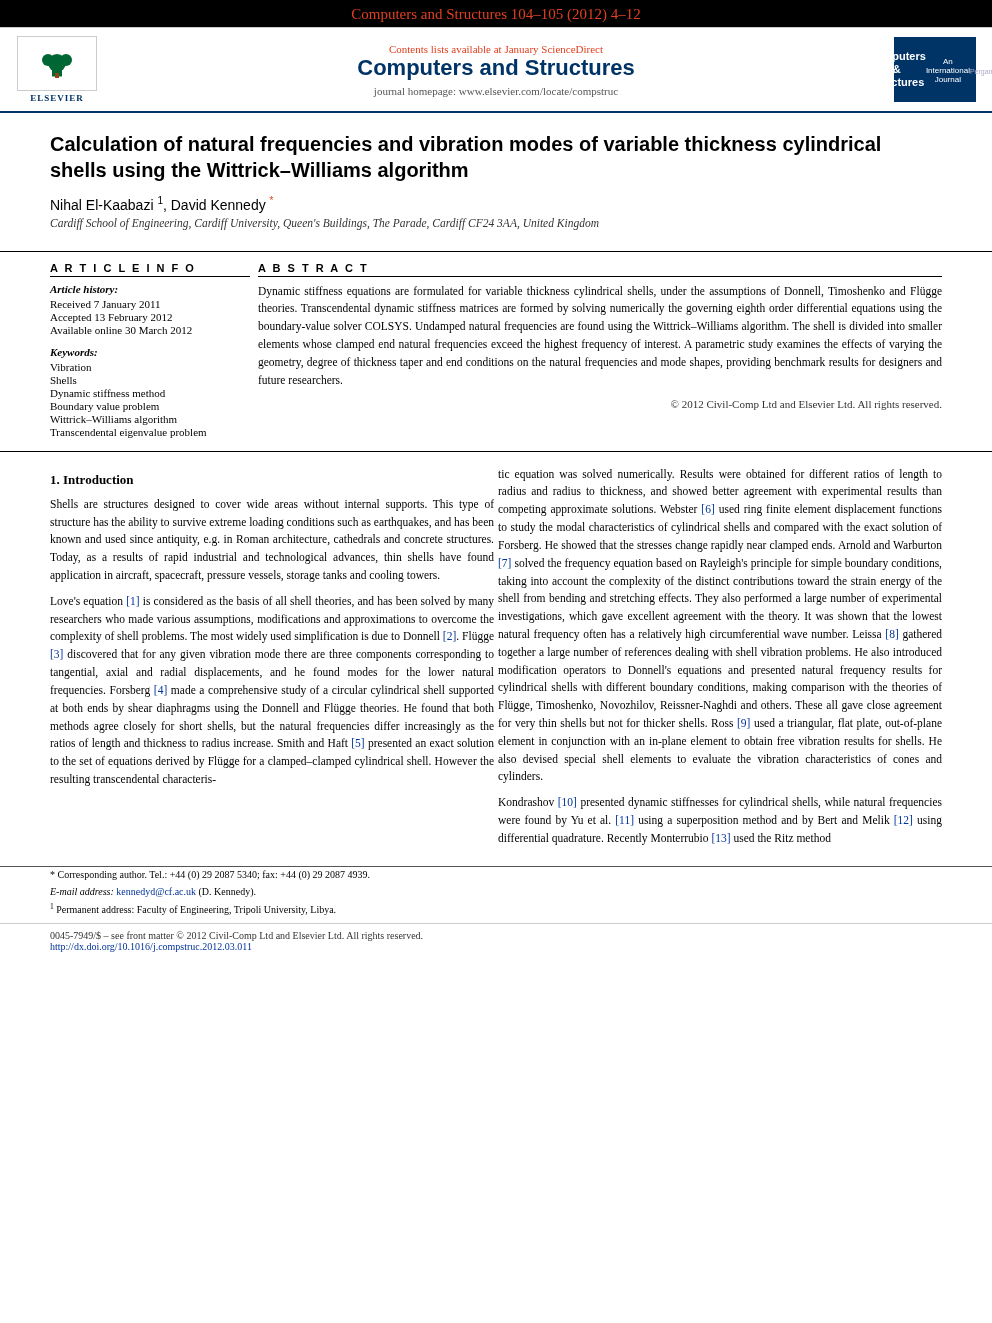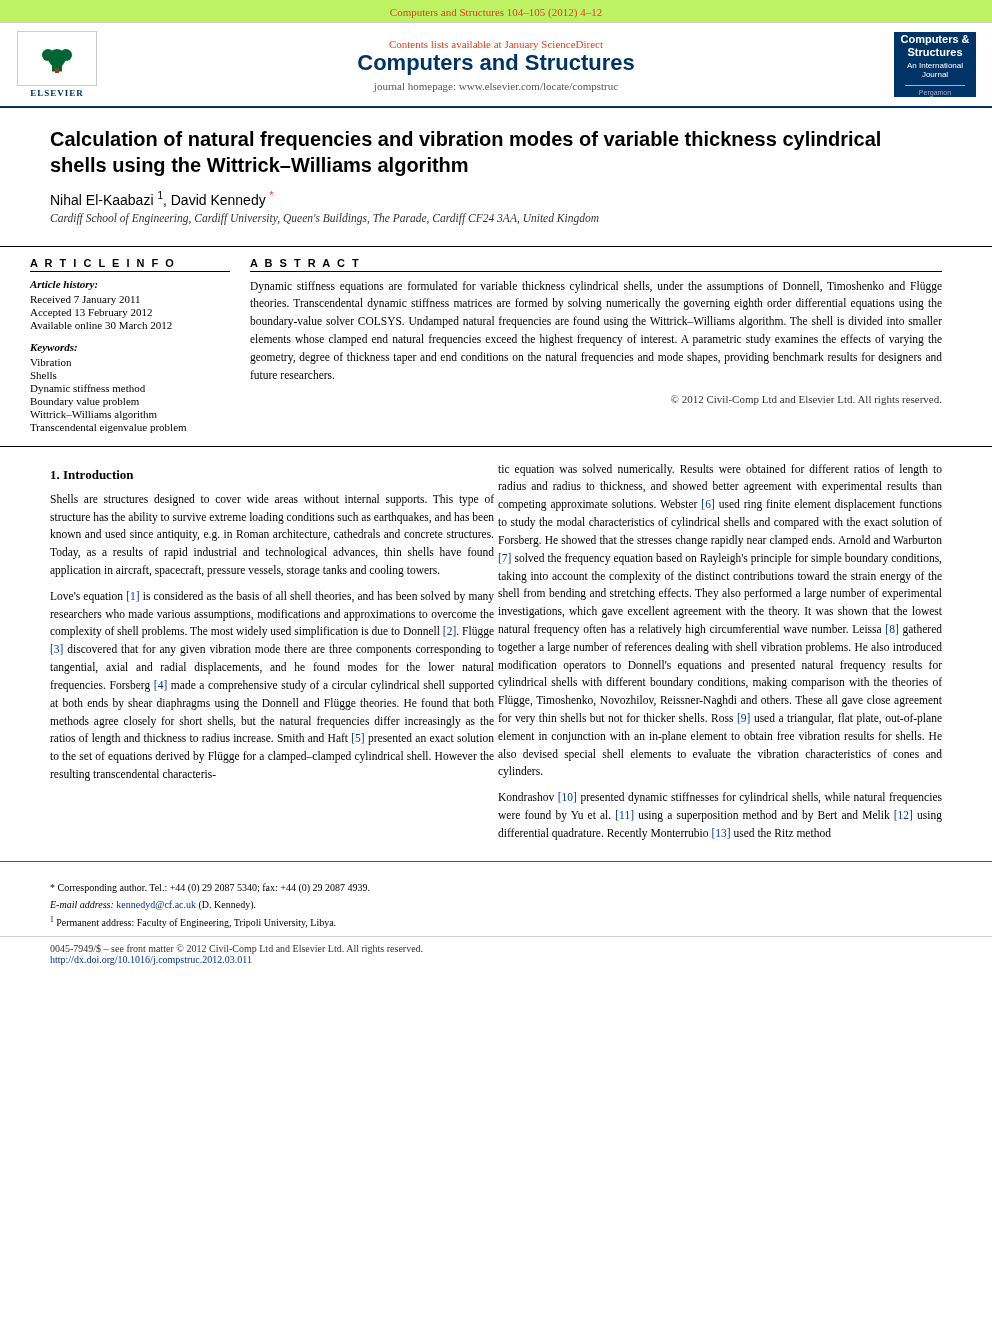--- a/index.html
+++ b/index.html
@@ -7,24 +7,24 @@
       background: #fff;
       font-family: 'Times New Roman', Times, serif;
       font-size: 13px;
       color: #000;
       width: 992px;
       min-height: 1323px;
     }
 
     
     .top-bar {
-      background: #bef264;
+      background: #000000;
       text-align: center;
       padding: 6px 0 4px;
-      font-size: 11px;
+      font-size: 15px;
       color: #e04020;
       border-bottom: 1px solid #ccc;
     }
 
     
     .journal-header {
       display: flex;
       align-items: center;
       border-bottom: 2px solid #003366;
       padding: 8px 12px;
@@ -87,21 +87,21 @@
       justify-content: center;
     }
     .right-logo-box {
       width: 82px;
       height: 65px;
       background: #003366;
       color: #fff;
       font-size: 9px;
       font-family: Arial, sans-serif;
       display: flex;
-      flex-direction: column;
+      flex-direction: row;
       justify-content: center;
       align-items: center;
       padding: 4px;
       text-align: center;
     }
     .right-logo-box .rl-title {
       font-size: 11px;
       font-weight: bold;
       line-height: 1.2;
     }
@@ -138,22 +138,22 @@
     .affiliation {
       font-size: 11.5px;
       font-style: italic;
       color: #333;
       margin-bottom: 12px;
     }
 
     
     .info-abstract {
       display: flex;
-      gap: 20px;
-      padding: 10px 50px 12px 30px;
+      gap: 8px;
+      padding: 10px 50px 12px 50px;
       border-bottom: 1px solid #000;
     }
     .article-info {
       width: 200px;
       flex-shrink: 0;
       font-size: 11px;
     }
     .info-section-title {
       font-size: 11px;
       font-weight: bold;
@@ -230,21 +230,21 @@
       font-size: 11.5px;
       line-height: 1.55;
       text-align: justify;
     }
     .ref-link {
       color: #003399;
       text-decoration: none;
     }
     .footnote-section {
       border-top: 1px solid #555;
-      padding: 18px 50px 4px 50px;
+      padding: 0 50px 4px 50px;
       font-size: 10px;
       line-height: 1.5;
     }
     .footnote-item {
       margin-bottom: 2px;
     }
     .foot-bottom {
       padding: 6px 50px 4px 50px;
       font-size: 10px;
       color: #333;

